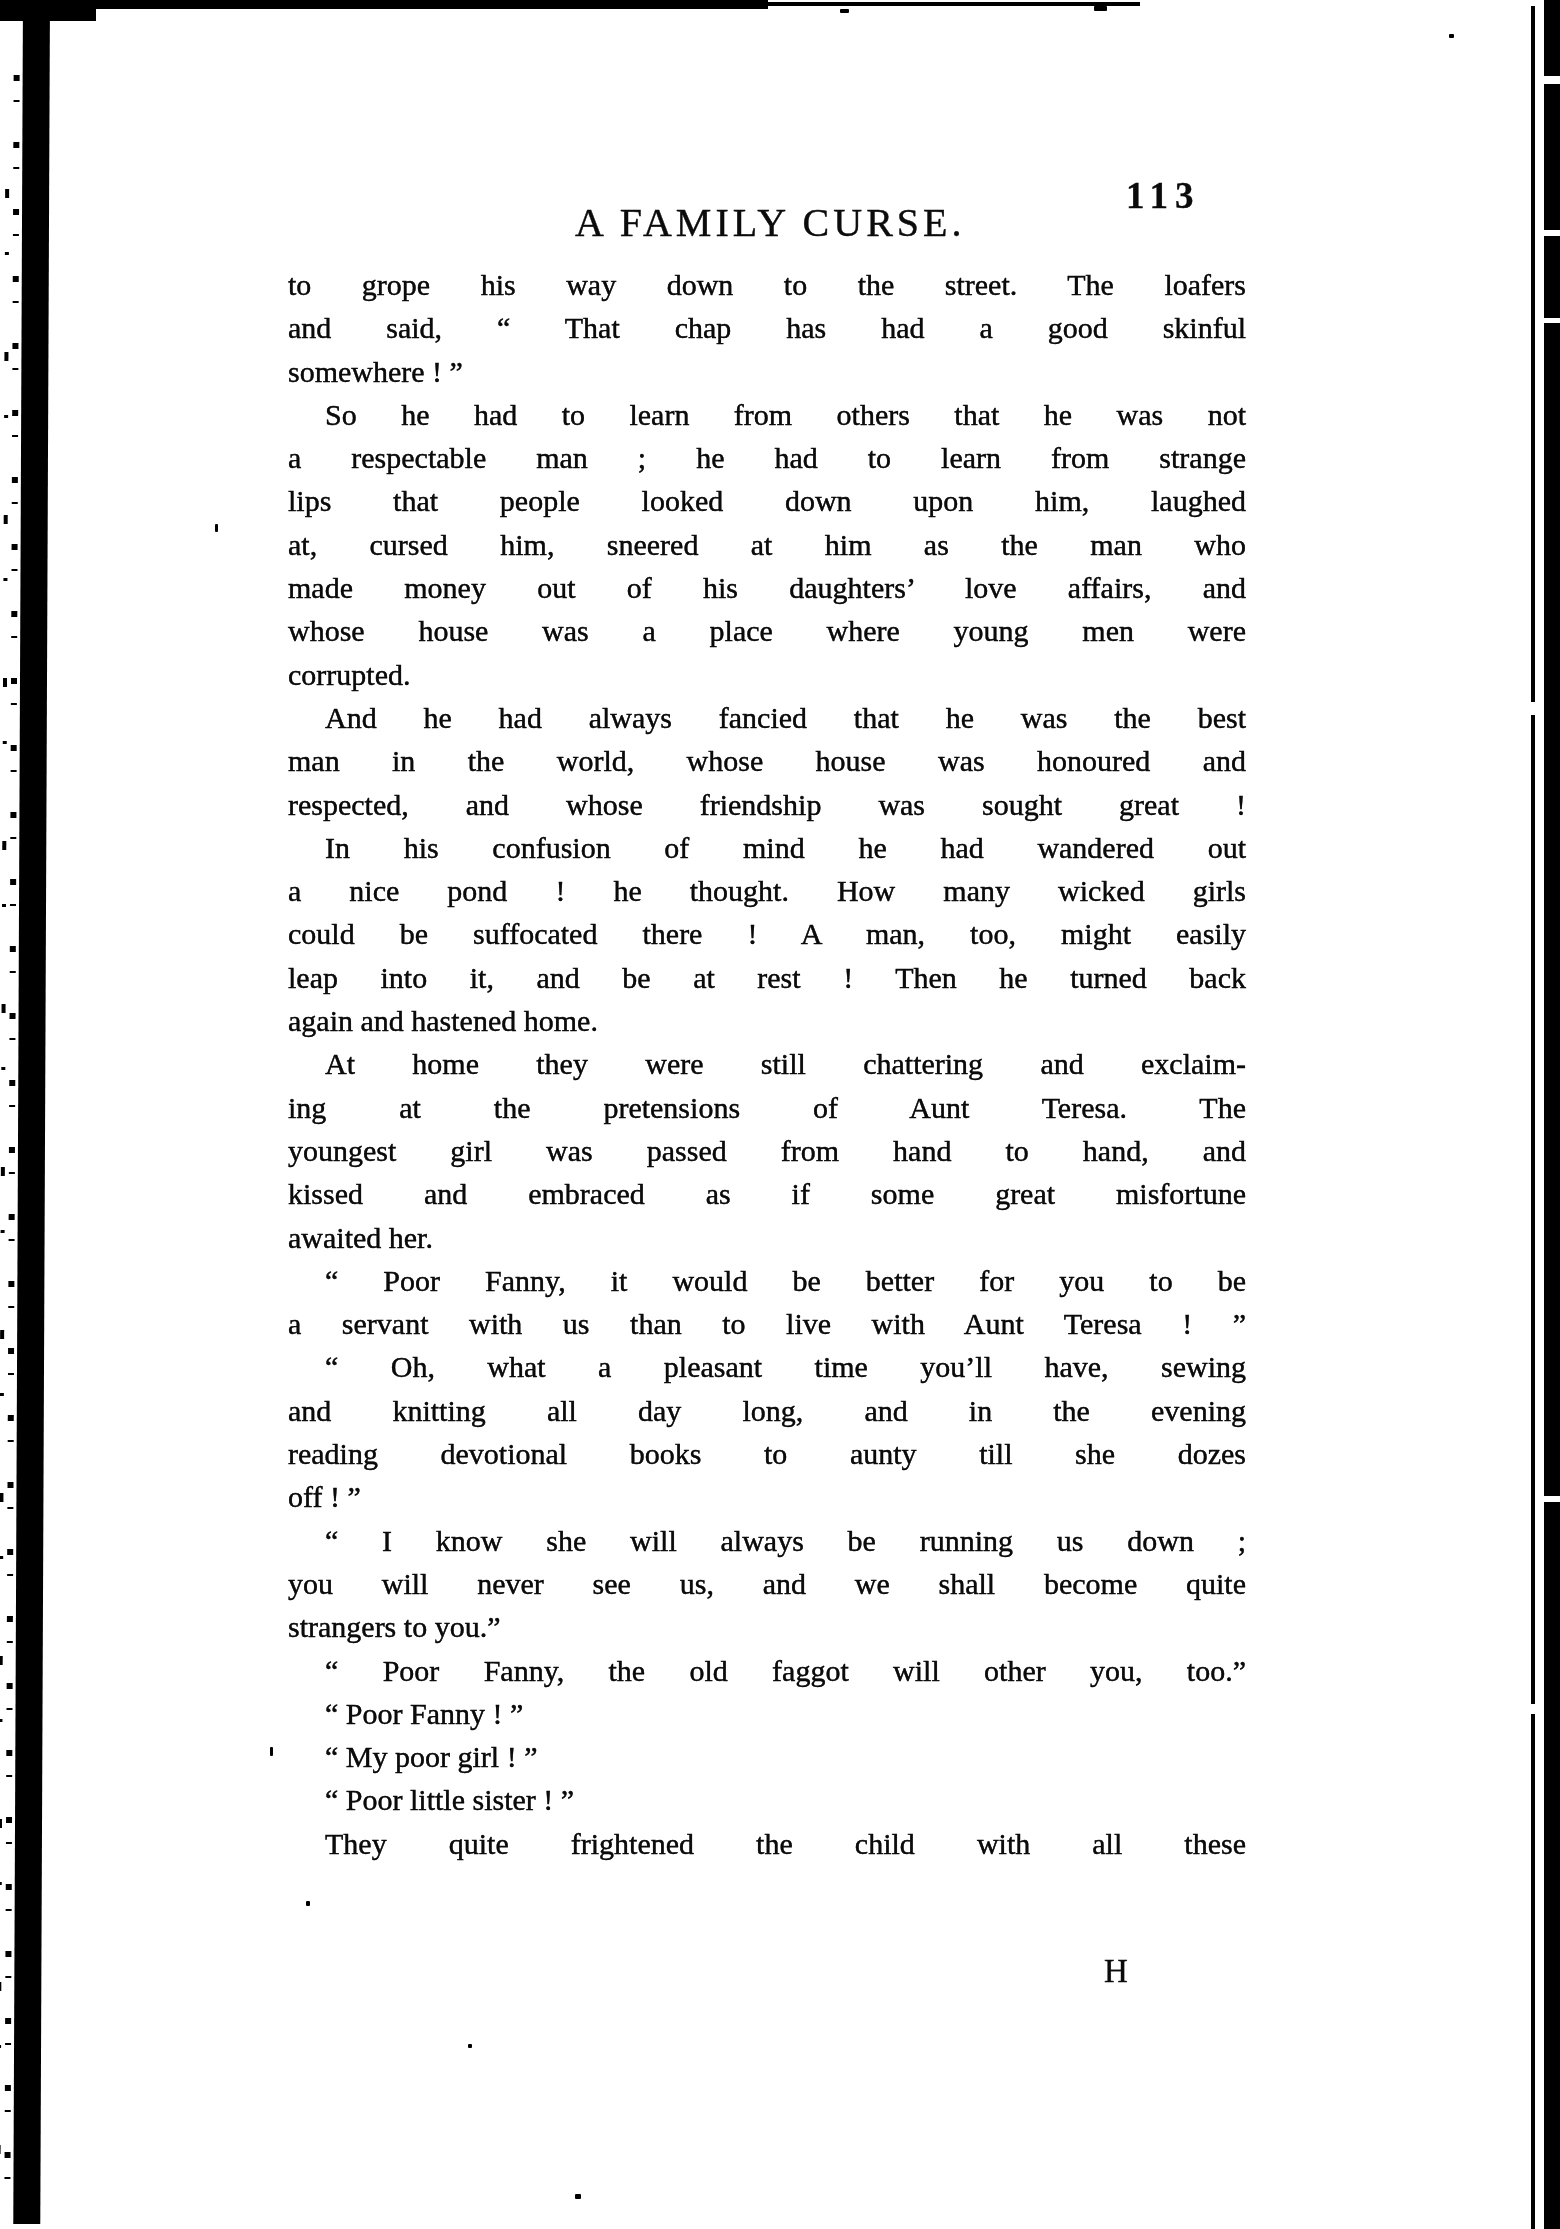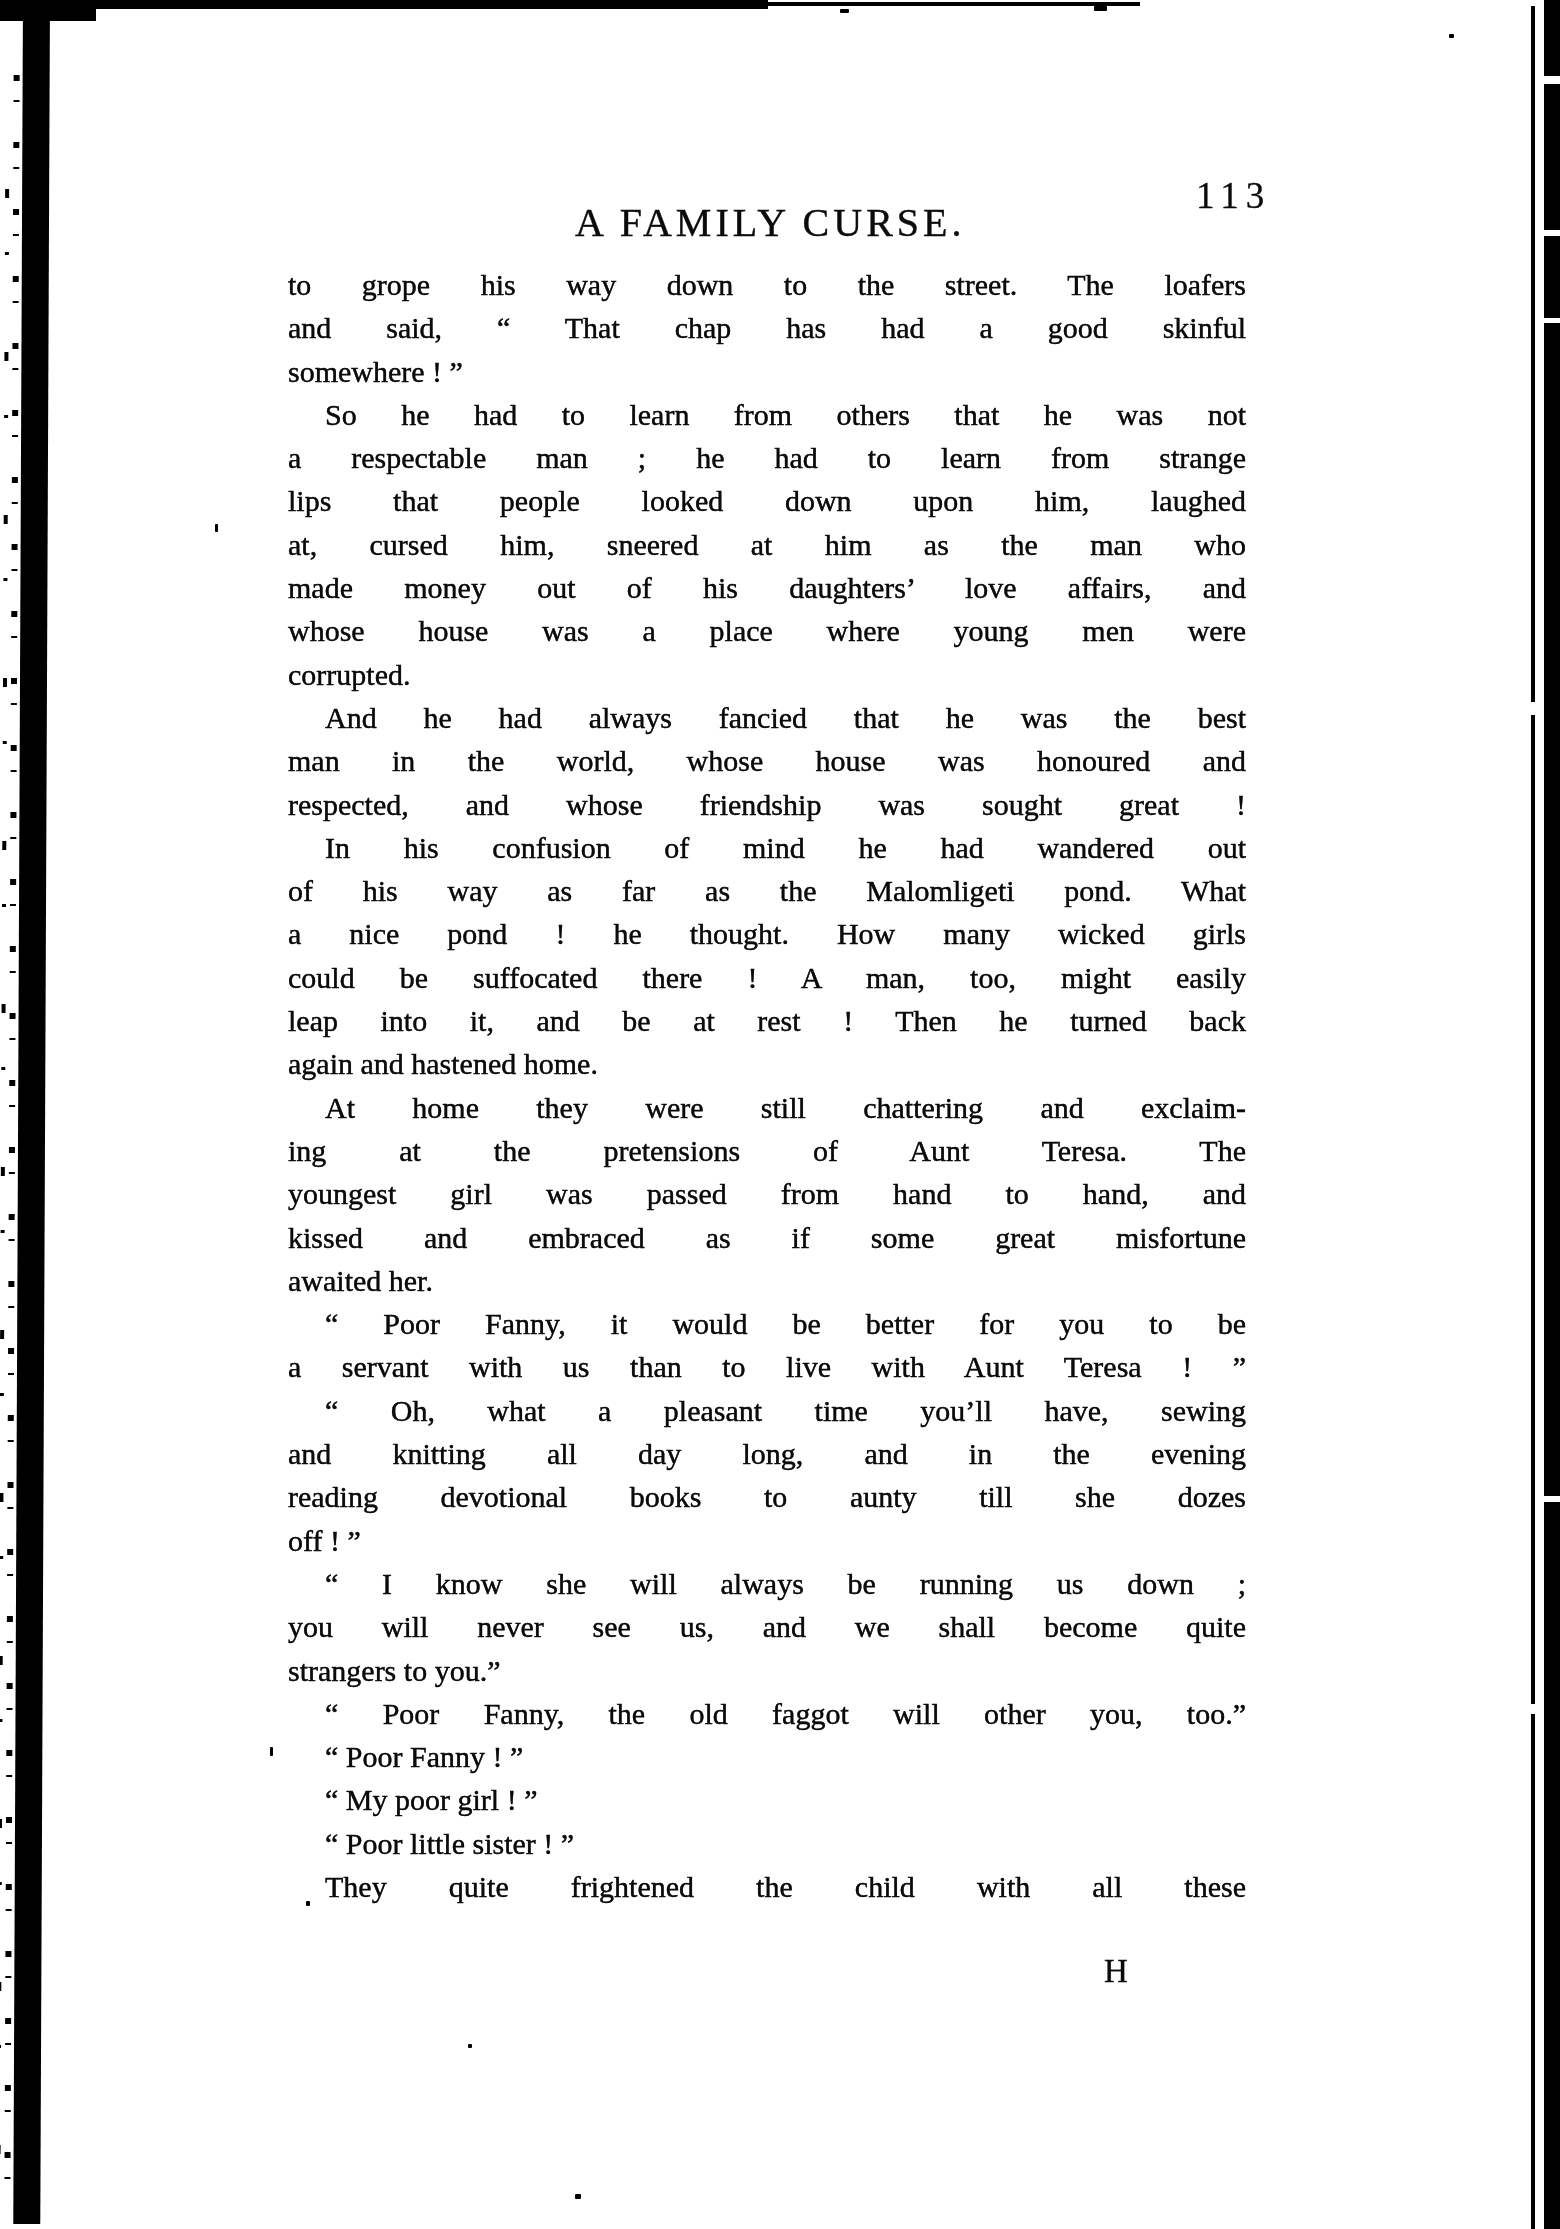--- a/index.html
+++ b/index.html
@@ -19,23 +19,23 @@
     position: absolute;
     top: 171px; left: 575px;
     font-size: 40px; line-height: 40px;
     letter-spacing: 4px;
     white-space: nowrap;
     margin-top: 32px;
     -webkit-text-stroke: 0.4px currentColor;
   }
   .page-number {
     position: absolute;
-    top: 176px; left: 1196px;
+    top: 176px; left: 1126px;
     font-size: 37px; line-height: 40px;
-    font-weight: normal;
+    font-weight: bold;
     letter-spacing: 7px;
     -webkit-text-stroke: 0.3px currentColor;
   }
 
   
   .text-column {
     position: absolute;
     top: 263px; left: 288px;
     width: 958px;
   }
@@ -132,21 +132,20 @@
       <div class="line">a respectable man ; he had to learn from strange</div>
       <div class="line">lips that people looked down upon him, laughed</div>
       <div class="line">at, cursed him, sneered at him as the man who</div>
       <div class="line">made money out of his daughters’ love affairs, and</div>
       <div class="line">whose house was a place where young men were</div>
       <div class="line flush">corrupted.</div>
       <div class="line indent">And he had always fancied that he was the best</div>
       <div class="line">man in the world, whose house was honoured and</div>
       <div class="line">respected, and whose friendship was sought great !</div>
       <div class="line indent">In his confusion of mind he had wandered out</div>
-      <div class="line">of his way as far as the Malomligeti pond.  What</div>
       <div class="line">a nice pond ! he thought.  How many wicked girls</div>
       <div class="line">could be suffocated there !  A man, too, might easily</div>
       <div class="line">leap into it, and be at rest !  Then he turned back</div>
       <div class="line flush">again and hastened home.</div>
       <div class="line indent">At home they were still chattering and exclaim-</div>
       <div class="line">ing at the pretensions of Aunt Teresa.  The</div>
       <div class="line">youngest girl was passed from hand to hand, and</div>
       <div class="line">kissed and embraced as if some great misfortune</div>
       <div class="line flush">awaited her.</div>
       <div class="line indent">“ Poor Fanny, it would be better for you to be</div>

